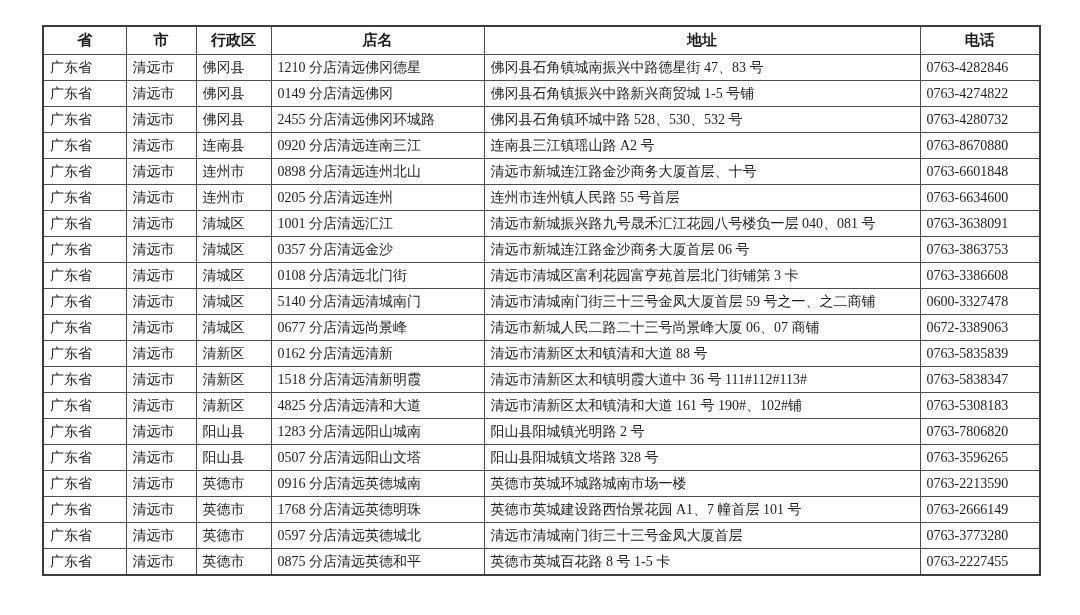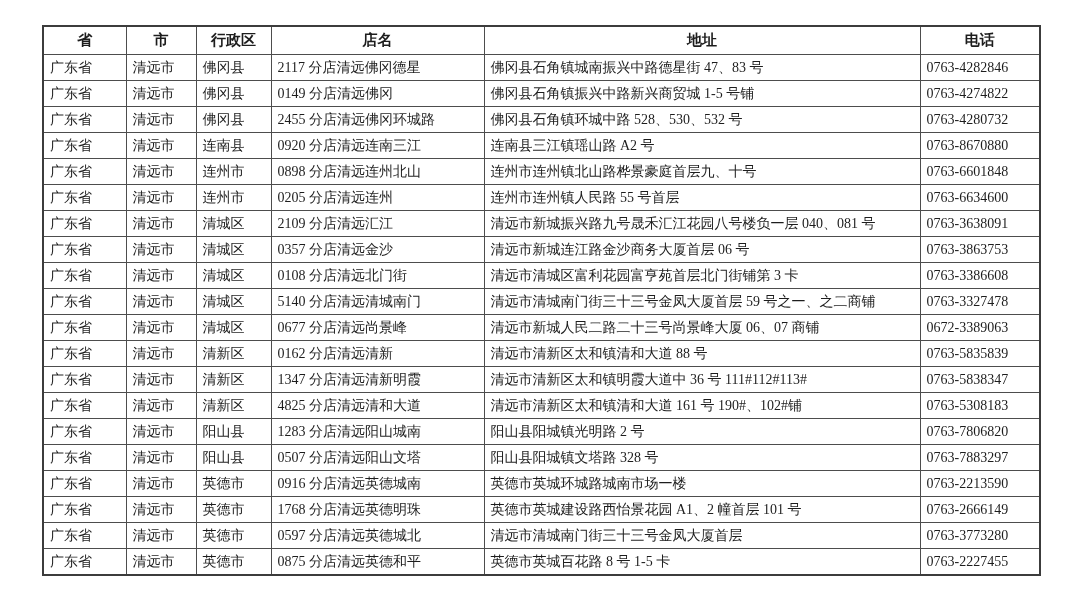--- a/index.html
+++ b/index.html
@@ -71,21 +71,21 @@
         <th>店名</th>
         <th>地址</th>
         <th>电话</th>
       </tr>
     </thead>
     <tbody>
         <tr>
           <td>广东省</td>
           <td>清远市</td>
           <td>佛冈县</td>
-          <td>2117 分店清远佛冈德星</td>
+          <td>1210 分店清远佛冈德星</td>
           <td>佛冈县石角镇城南振兴中路德星街 47、83 号</td>
           <td>0763-4282846</td>
         </tr>
         <tr>
           <td>广东省</td>
           <td>清远市</td>
           <td>佛冈县</td>
           <td>0149 分店清远佛冈</td>
           <td>佛冈县石角镇振兴中路新兴商贸城 1-5 号铺</td>
           <td>0763-4274822</td>
@@ -104,36 +104,36 @@
           <td>连南县</td>
           <td>0920 分店清远连南三江</td>
           <td>连南县三江镇瑶山路 A2 号</td>
           <td>0763-8670880</td>
         </tr>
         <tr>
           <td>广东省</td>
           <td>清远市</td>
           <td>连州市</td>
           <td>0898 分店清远连州北山</td>
-          <td>连州市连州镇北山路桦景豪庭首层九、十号</td>
+          <td>清远市新城连江路金沙商务大厦首层、十号</td>
           <td>0763-6601848</td>
         </tr>
         <tr>
           <td>广东省</td>
           <td>清远市</td>
           <td>连州市</td>
           <td>0205 分店清远连州</td>
           <td>连州市连州镇人民路 55 号首层</td>
           <td>0763-6634600</td>
         </tr>
         <tr>
           <td>广东省</td>
           <td>清远市</td>
           <td>清城区</td>
-          <td>2109 分店清远汇江</td>
+          <td>1001 分店清远汇江</td>
           <td>清远市新城振兴路九号晟禾汇江花园八号楼负一层 040、081 号</td>
           <td>0763-3638091</td>
         </tr>
         <tr>
           <td>广东省</td>
           <td>清远市</td>
           <td>清城区</td>
           <td>0357 分店清远金沙</td>
           <td>清远市新城连江路金沙商务大厦首层 06 号</td>
           <td>0763-3863753</td>
@@ -145,21 +145,21 @@
           <td>0108 分店清远北门街</td>
           <td>清远市清城区富利花园富亨苑首层北门街铺第 3 卡</td>
           <td>0763-3386608</td>
         </tr>
         <tr>
           <td>广东省</td>
           <td>清远市</td>
           <td>清城区</td>
           <td>5140 分店清远清城南门</td>
           <td>清远市清城南门街三十三号金凤大厦首层 59 号之一、之二商铺</td>
-          <td>0763-3327478</td>
+          <td>0600-3327478</td>
         </tr>
         <tr>
           <td>广东省</td>
           <td>清远市</td>
           <td>清城区</td>
           <td>0677 分店清远尚景峰</td>
           <td>清远市新城人民二路二十三号尚景峰大厦 06、07 商铺</td>
           <td>0672-3389063</td>
         </tr>
         <tr>
@@ -167,21 +167,21 @@
           <td>清远市</td>
           <td>清新区</td>
           <td>0162 分店清远清新</td>
           <td>清远市清新区太和镇清和大道 88 号</td>
           <td>0763-5835839</td>
         </tr>
         <tr>
           <td>广东省</td>
           <td>清远市</td>
           <td>清新区</td>
-          <td>1347 分店清远清新明霞</td>
+          <td>1518 分店清远清新明霞</td>
           <td>清远市清新区太和镇明霞大道中 36 号 111#112#113#</td>
           <td>0763-5838347</td>
         </tr>
         <tr>
           <td>广东省</td>
           <td>清远市</td>
           <td>清新区</td>
           <td>4825 分店清远清和大道</td>
           <td>清远市清新区太和镇清和大道 161 号 190#、102#铺</td>
           <td>0763-5308183</td>
@@ -193,36 +193,36 @@
           <td>1283 分店清远阳山城南</td>
           <td>阳山县阳城镇光明路 2 号</td>
           <td>0763-7806820</td>
         </tr>
         <tr>
           <td>广东省</td>
           <td>清远市</td>
           <td>阳山县</td>
           <td>0507 分店清远阳山文塔</td>
           <td>阳山县阳城镇文塔路 328 号</td>
-          <td>0763-7883297</td>
+          <td>0763-3596265</td>
         </tr>
         <tr>
           <td>广东省</td>
           <td>清远市</td>
           <td>英德市</td>
           <td>0916 分店清远英德城南</td>
           <td>英德市英城环城路城南市场一楼</td>
           <td>0763-2213590</td>
         </tr>
         <tr>
           <td>广东省</td>
           <td>清远市</td>
           <td>英德市</td>
           <td>1768 分店清远英德明珠</td>
-          <td>英德市英城建设路西怡景花园 A1、2 幢首层 101 号</td>
+          <td>英德市英城建设路西怡景花园 A1、7 幢首层 101 号</td>
           <td>0763-2666149</td>
         </tr>
         <tr>
           <td>广东省</td>
           <td>清远市</td>
           <td>英德市</td>
           <td>0597 分店清远英德城北</td>
           <td>清远市清城南门街三十三号金凤大厦首层</td>
           <td>0763-3773280</td>
         </tr>

